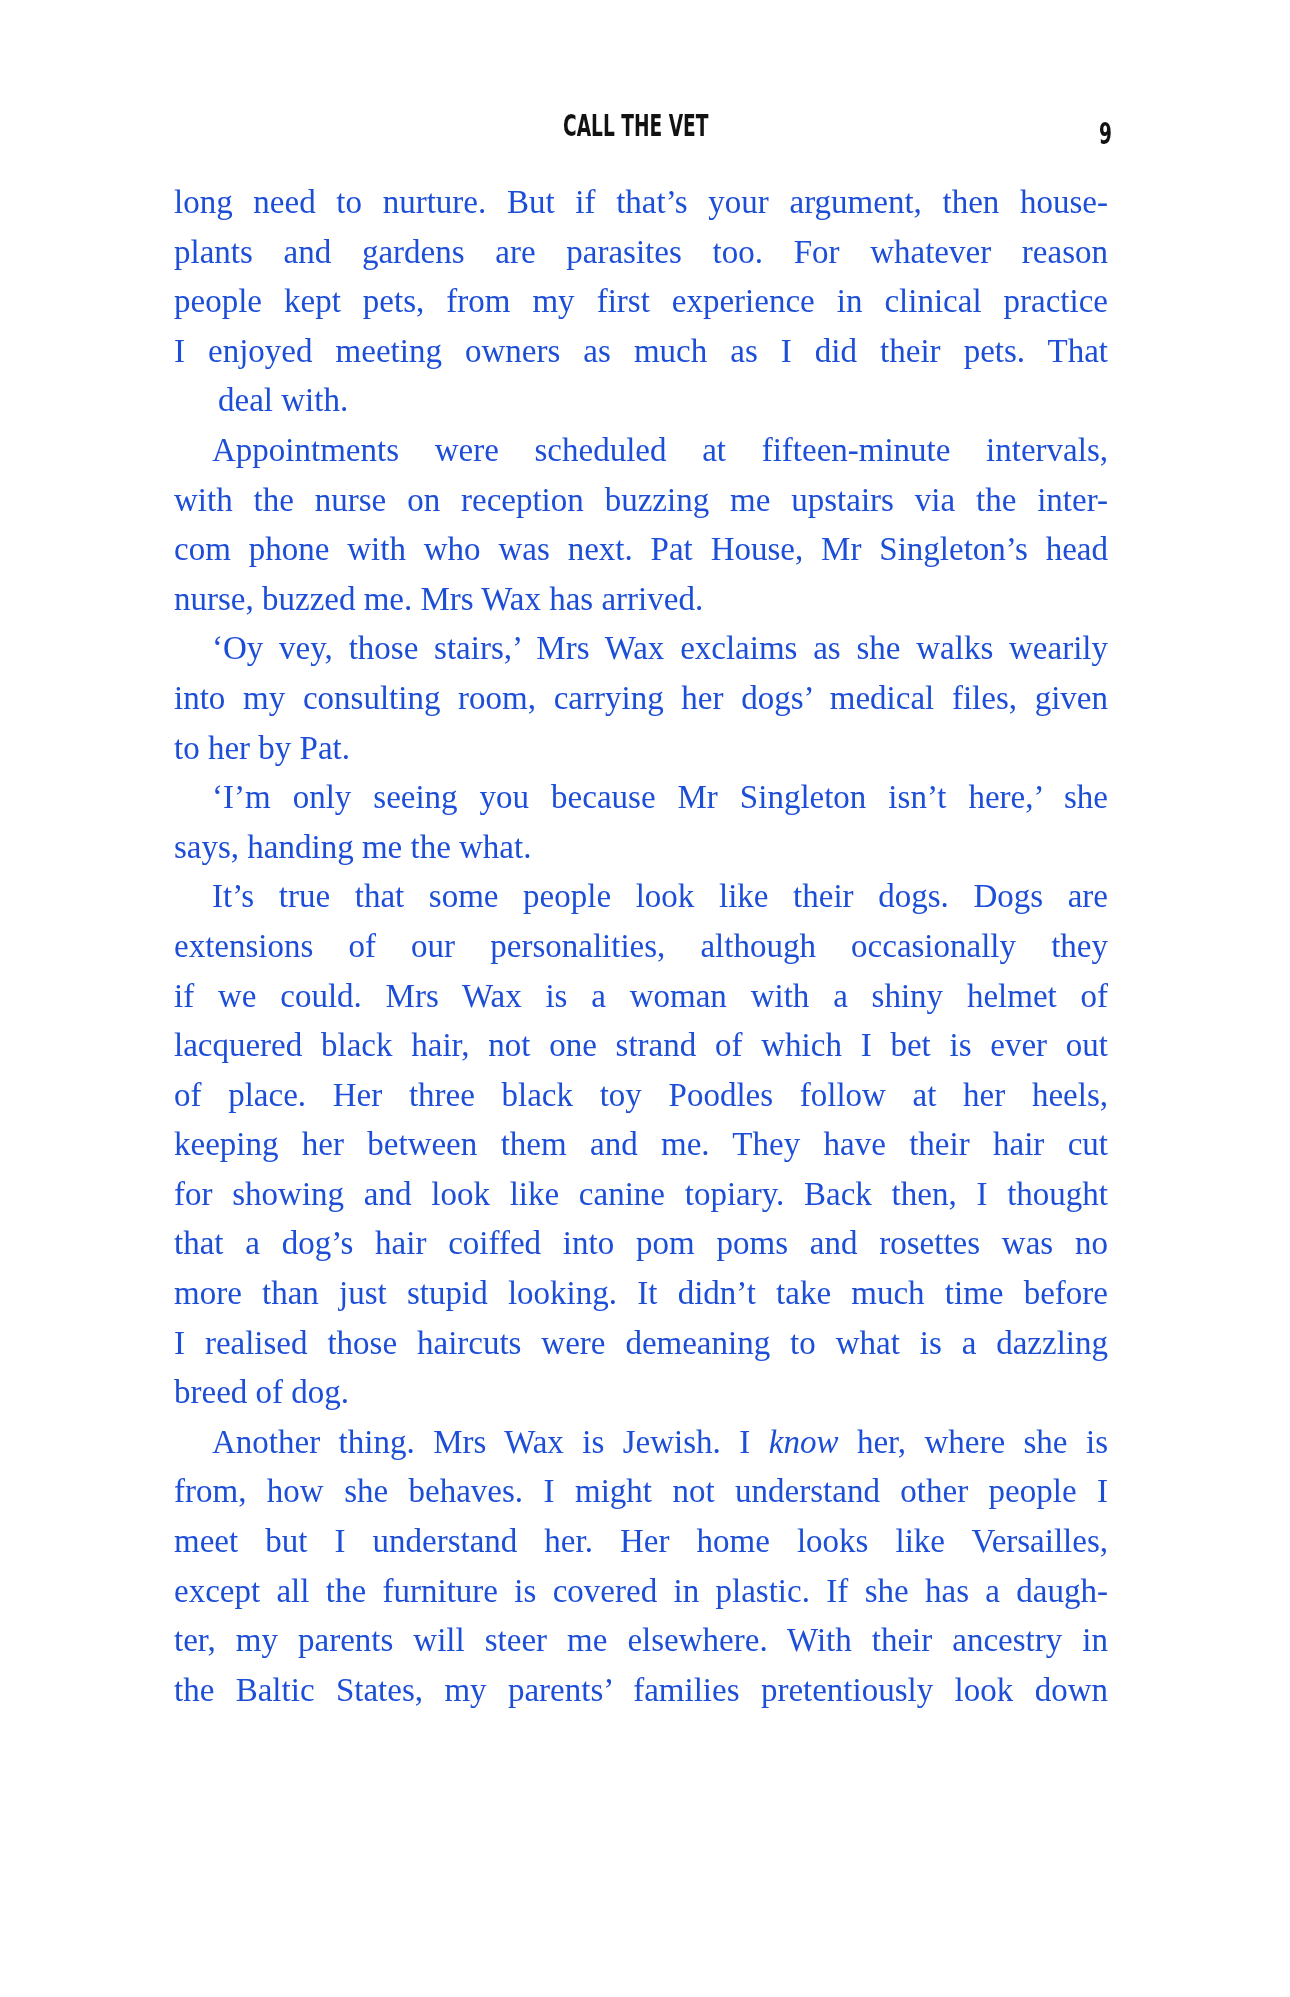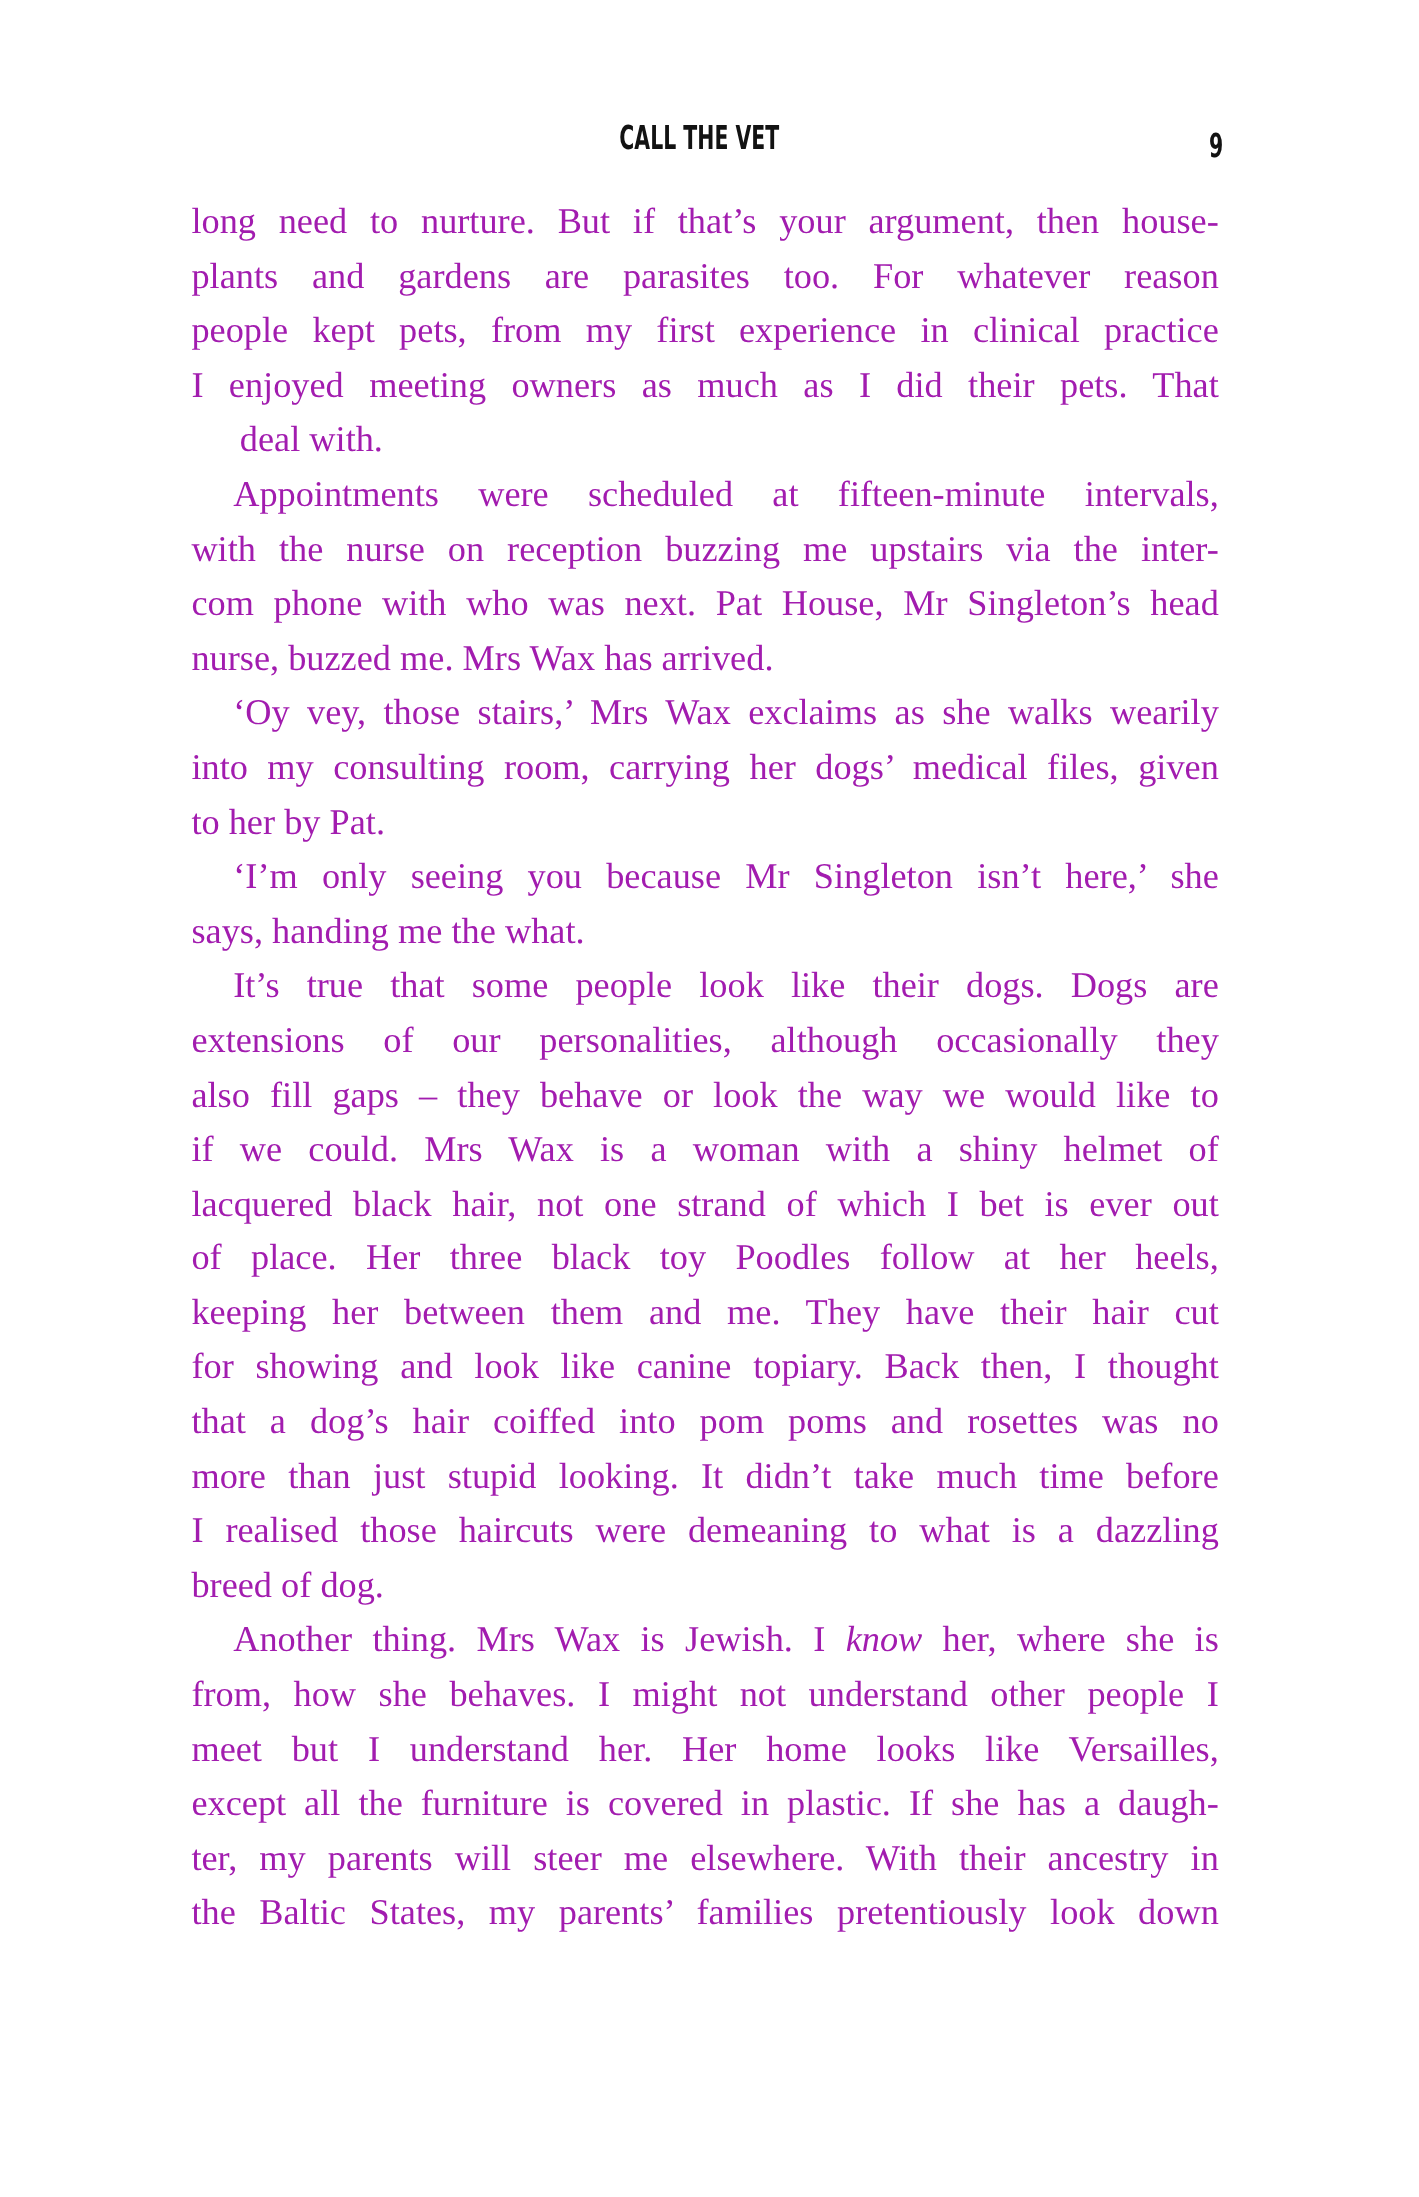--- a/index.html
+++ b/index.html
@@ -45,21 +45,21 @@
       transform-origin: left top;
       color: #121212;
     }
     .body-text {
       position: absolute;
       left: 174px;
       top: 178px;
       width: 934px;
       font-family: "Liberation Serif", serif;
       font-size: 33px;
-      color: #a21caf;
+      color: #1d4ed8;
     }
     .line {
       display: block;
       height: 49.6px;
       line-height: 49.6px;
       white-space: nowrap;
       text-align: justify;
       text-align-last: justify;
       transform-origin: left center;
     }
@@ -114,21 +114,20 @@
     </div>
 
     <div>
       <span class="line indent"><span class="inner">‘I’m only seeing you because Mr Singleton isn’t here,’ she</span></span>
       <span class="line last"><span class="inner" style="white-space: nowrap;">says, handing me the what.</span></span>
     </div>
 
     <div>
       <span class="line indent"><span class="inner">It’s true that some people look like their dogs. Dogs are</span></span>
       <span class="line"><span class="inner">extensions of our personalities, although occasionally they</span></span>
-      <span class="line"><span class="inner">also fill gaps – they behave or look the way we would like to</span></span>
       <span class="line"><span class="inner">if we could. Mrs Wax is a woman with a shiny helmet of</span></span>
       <span class="line"><span class="inner">lacquered black hair, not one strand of which I bet is ever out</span></span>
       <span class="line"><span class="inner">of place. Her three black toy Poodles follow at her heels,</span></span>
       <span class="line"><span class="inner">keeping her between them and me. They have their hair cut</span></span>
       <span class="line"><span class="inner">for showing and look like canine topiary. Back then, I thought</span></span>
       <span class="line"><span class="inner">that a dog’s hair coiffed into pom poms and rosettes was no</span></span>
       <span class="line"><span class="inner">more than just stupid looking. It didn’t take much time before</span></span>
       <span class="line"><span class="inner">I realised those haircuts were demeaning to what is a dazzling</span></span>
       <span class="line last"><span class="inner" style="white-space: nowrap;">breed of dog.</span></span>
     </div>

